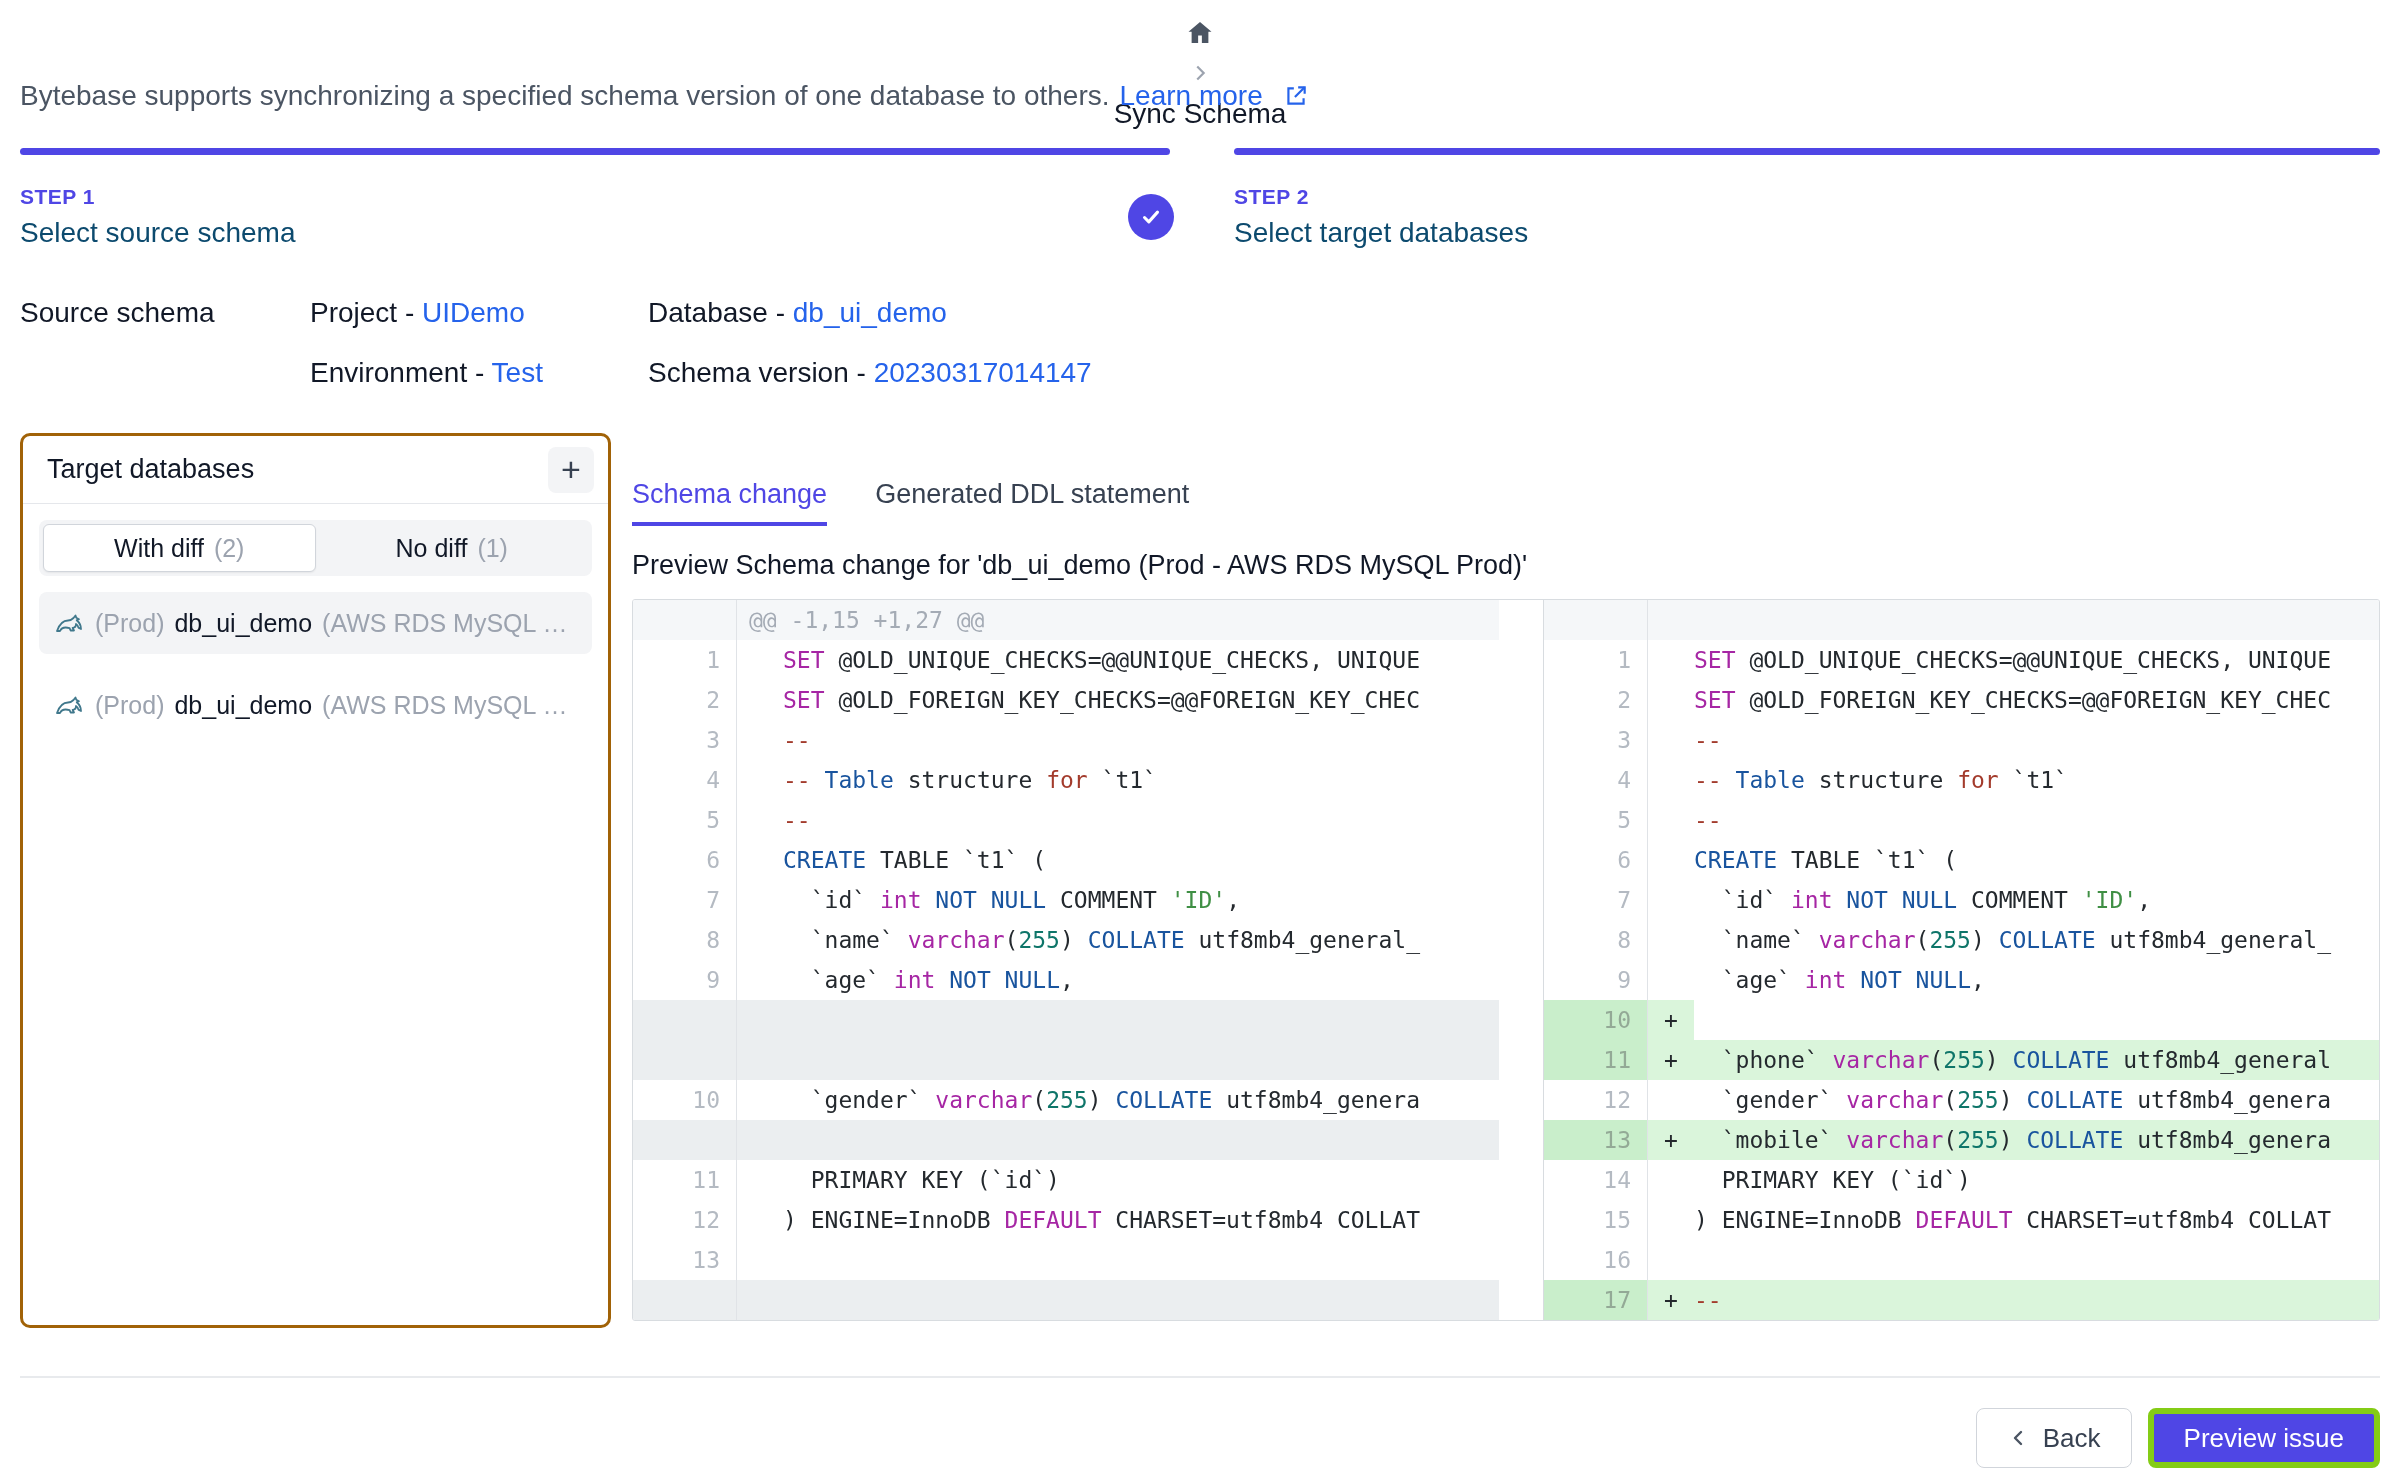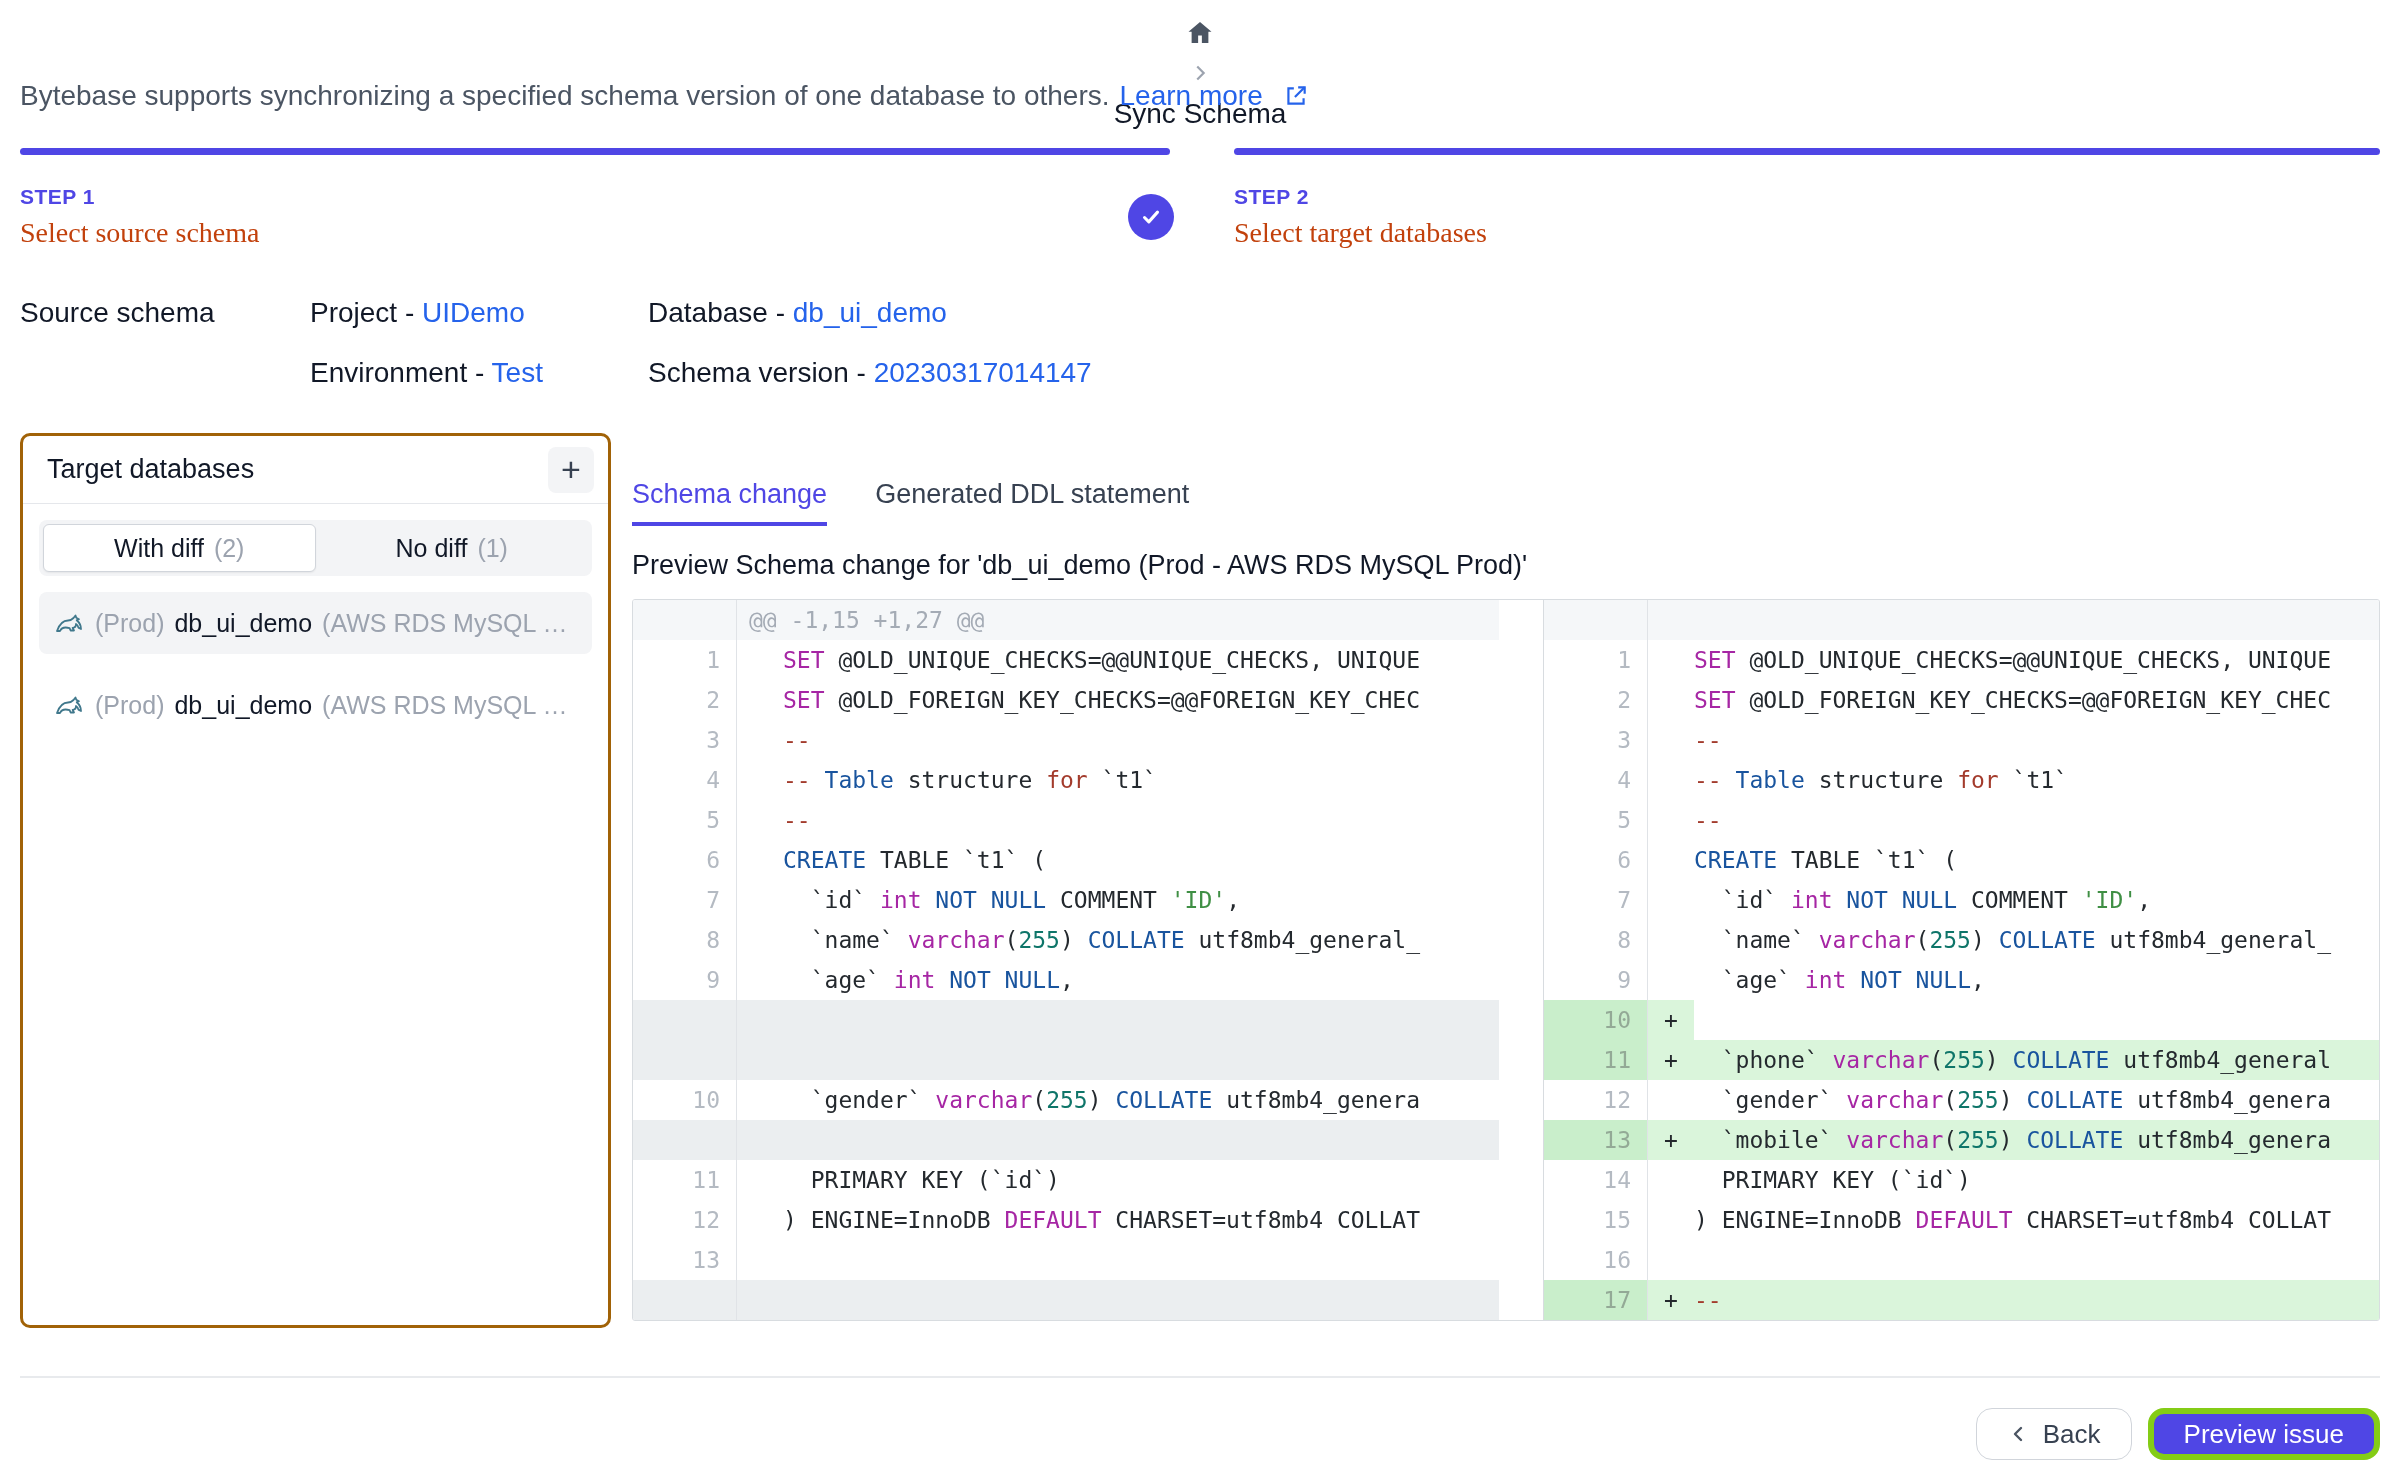--- a/index.html
+++ b/index.html
@@ -15,21 +15,21 @@
   
   .desc { margin-top: 22px; font-size: 28px; color: #4b5563; display: flex; align-items: center; gap: 10px; }
   .desc .learn { color: #2563eb; display: inline-flex; align-items: center; gap: 20px; cursor: pointer; }
 
   
   .steps { display: flex; gap: 64px; margin-top: 36px; }
   .step1 { width: 1150px; position: relative; }
   .step2 { flex: 1; }
   .stepbar { height: 7px; background: #4f46e5; border-radius: 4px; }
   .steplabel { margin-top: 30px; color: #4f46e5; font-weight: 700; font-size: 21px; letter-spacing: .5px; }
-  .steptitle { margin-top: 8px; font-size: 28px; font-weight: 500; color: #c2410c; font-family: Liberation Serif, serif; }
+  .steptitle { margin-top: 8px; font-size: 28px; font-weight: 500; color: #0c4a6e; }
   .check { position: absolute; top: 46px; right: -4px; width: 46px; height: 46px; border-radius: 50%;
            background: #4f46e5; display: flex; align-items: center; justify-content: center; }
 
   
   .src { display: grid; grid-template-columns: 290px 338px auto; row-gap: 28px; margin-top: 48px; font-size: 28px; }
   .src .lbl { color: #111827; }
   .src a { color: #2563eb; text-decoration: none; cursor: pointer; }
 
   
   .main { display: flex; gap: 21px; margin-top: 44px; }
@@ -75,21 +75,21 @@
   .drow.hunk .code { padding-left: 12px; }
   .drow.add .code, .drow.add .mark { background: #daf5db; }
   .drow.add .gut { background: #c9eecb; color: #93a996; }
   .drow.ph { background: #ebeef0; }
   .tk-p { color: #a626a4; } .tk-b { color: #19549e; } .tk-r { color: #a33b2c; }
   .tk-s { color: #3f8f44; } .tk-n { color: #0e7569; }
 
   
   .divider { margin-top: 48px; height: 2px; background: #e8eaed; }
   .footer { display: flex; justify-content: flex-end; gap: 16px; margin-top: 30px; }
-  .btn { height: 52px; border-radius: 16px; font-size: 26px; font-weight: 500; display: flex; align-items: center;
+  .btn { height: 60px; border-radius: 8px; font-size: 26px; font-weight: 500; display: flex; align-items: center;
          gap: 12px; padding: 0 30px; cursor: pointer; font-family: "Liberation Sans", sans-serif; }
   .btn-back { background: #ffffff; border: 1px solid #d1d5db; color: #374151; }
   .btn-primary { background: #4f46e5; border: 6px solid #84cc16; color: #ffffff; }
 </style>
 </head>
 <body>
 
 <div class="page">
 
   <div class="crumb">

